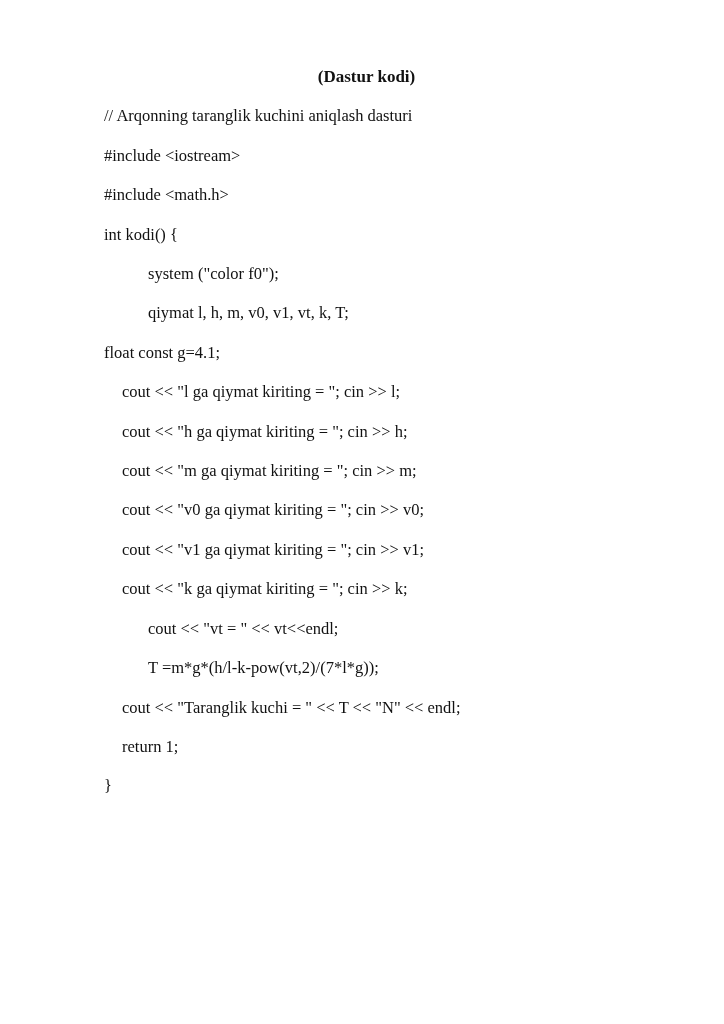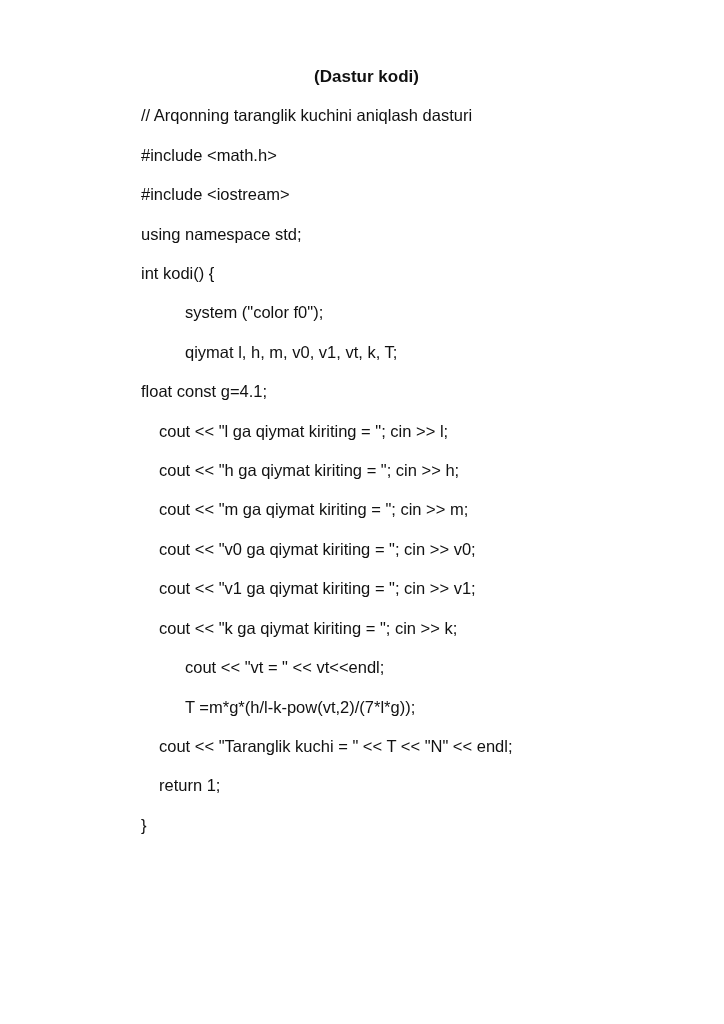--- a/index.html
+++ b/index.html
@@ -7,51 +7,49 @@
     padding: 0;
     background: #ffffff;
   }
   .page {
     position: relative;
     width: 683px;
     height: 1024px;
     background: #ffffff;
     box-sizing: border-box;
     padding: 57px 54px 0 104px;
-    font-family: Liberation Sans, sans-serif;
+    font-family: Liberation Serif, serif;
     color: #111111;
     font-size: 16.5px;
     overflow: hidden;
   }
   .doc-title {
     text-align: center;
     font-weight: bold;
     font-size: 17px;
     line-height: 39.4px;
     white-space: pre;
   }
   .code-line {
     line-height: 39.4px;
     white-space: pre;
-    margin-left: 37px;
   }
   .ind0 { padding-left: 0; }
   .ind1 { padding-left: 18px; }
   .ind2 { padding-left: 44px; }
 </style>
 </head>
 <body>
 
 <div class="page">
   <div class="doc-title">(Dastur kodi)</div>
   <div id="code-block">
       <div class="code-line ind0">// Arqonning taranglik kuchini aniqlash dasturi</div>
+      <div class="code-line ind0">#include &lt;iostream&gt;</div>
       <div class="code-line ind0">#include &lt;math.h&gt;</div>
-      <div class="code-line ind0">#include &lt;iostream&gt;</div>
-      <div class="code-line ind0">using namespace std;</div>
       <div class="code-line ind0">int kodi() {</div>
       <div class="code-line ind2">system ("color f0");</div>
       <div class="code-line ind2">qiymat l, h, m, v0, v1, vt, k, T;</div>
       <div class="code-line ind0">float const g=4.1;</div>
       <div class="code-line ind1">cout &lt;&lt; "l ga qiymat kiriting = "; cin &gt;&gt; l;</div>
       <div class="code-line ind1">cout &lt;&lt; "h ga qiymat kiriting = "; cin &gt;&gt; h;</div>
       <div class="code-line ind1">cout &lt;&lt; "m ga qiymat kiriting = "; cin &gt;&gt; m;</div>
       <div class="code-line ind1">cout &lt;&lt; "v0 ga qiymat kiriting = "; cin &gt;&gt; v0;</div>
       <div class="code-line ind1">cout &lt;&lt; "v1 ga qiymat kiriting = "; cin &gt;&gt; v1;</div>
       <div class="code-line ind1">cout &lt;&lt; "k ga qiymat kiriting = "; cin &gt;&gt; k;</div>

